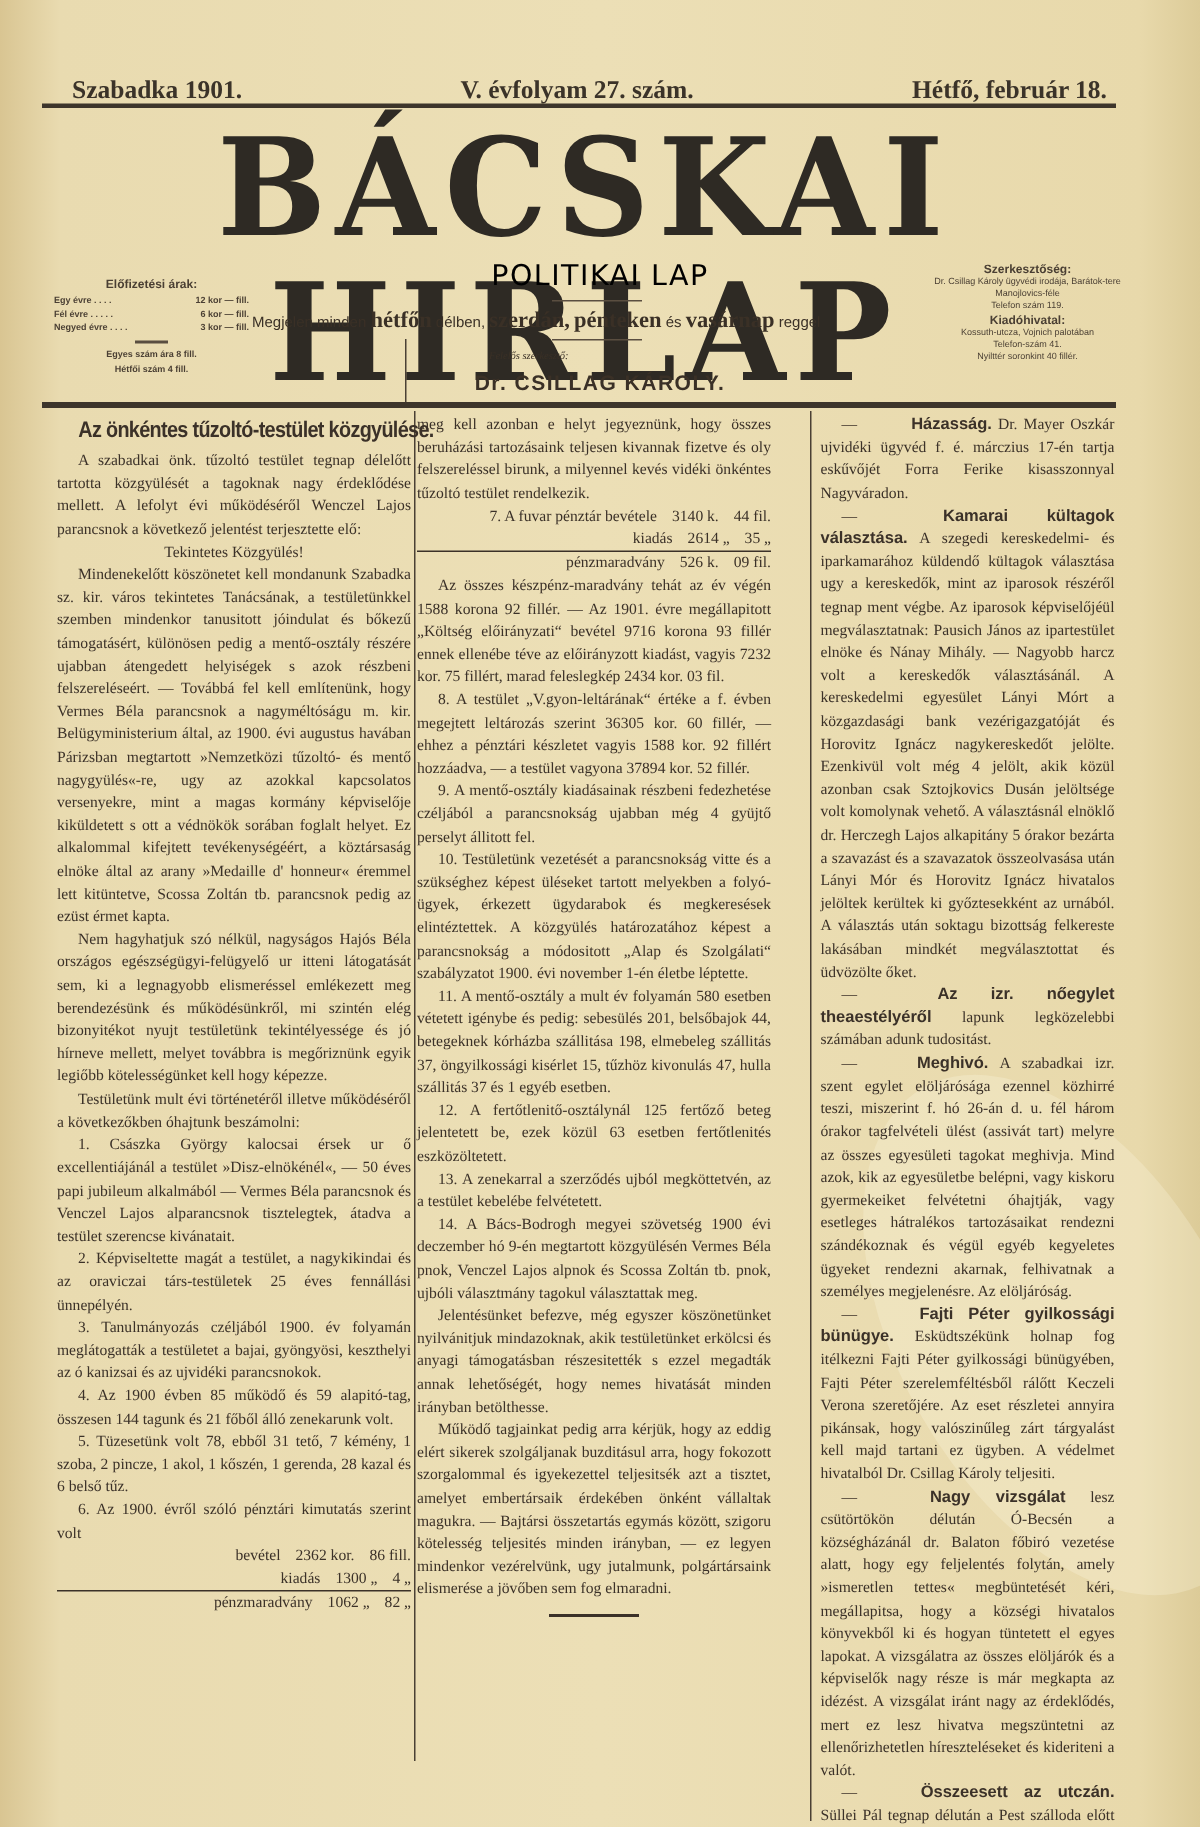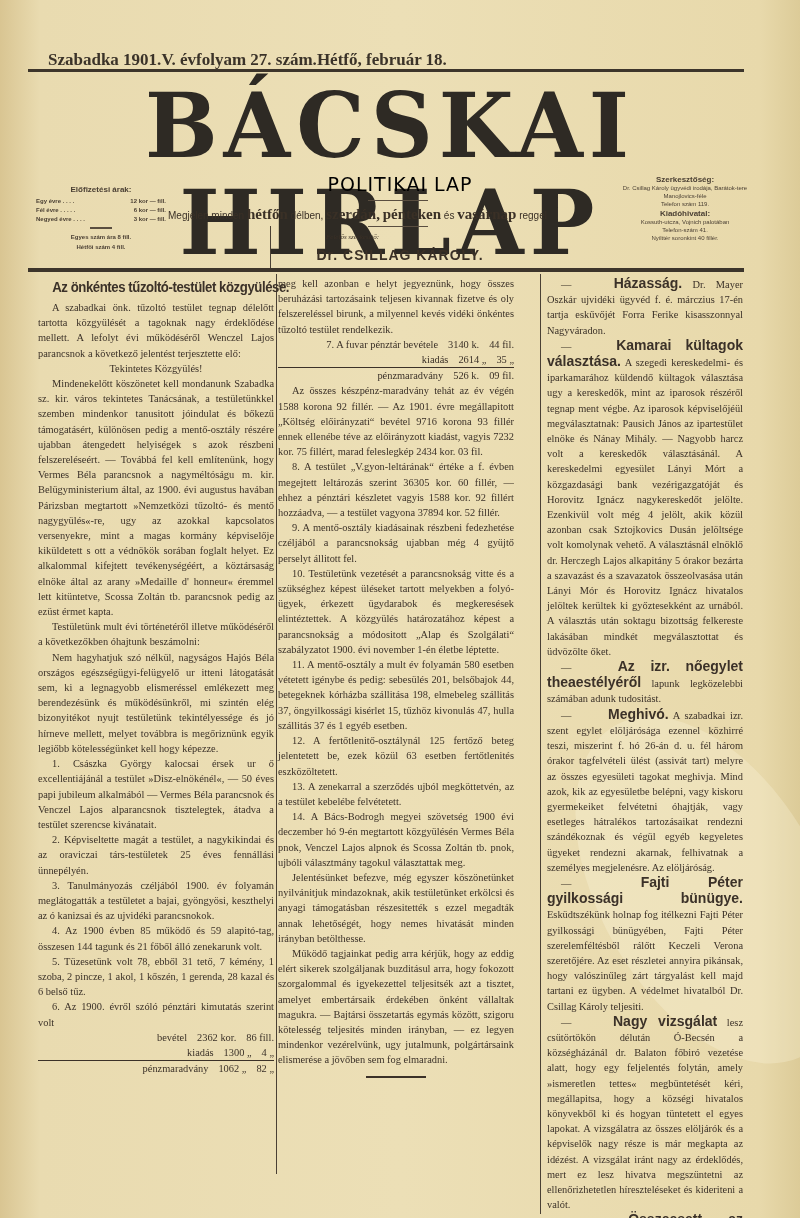--- a/index.html
+++ b/index.html
@@ -1,20 +1,20 @@
 <!DOCTYPE html>
 <html><head>
 <meta charset="utf-8">
 <style>
   html,body{margin:0;padding:0;}
   body{width:800px;height:1218px;background:#e6d6a8;overflow:hidden;position:relative;
        font-family:"Liberation Serif","DejaVu Serif",serif;color:#3a3026;}
   .paper{position:absolute;left:0;top:0;width:800px;height:1218px;
          background:linear-gradient(90deg,#d9c592 0,#e9dbb0 40px,#ecdfb6 400px,#e8d9ab 760px,#dccb98 800px);}
-  .dateline{position:absolute;left:48px;top:50px;width:690px;height:20px;display:flex;
+  .dateline{position:absolute;left:48px;top:50px;width:690px;height:20px;display:flex;justify-content:space-between;
             font-size:17px;font-weight:bold;color:#3b3329;}
   .rule-top{position:absolute;left:28px;top:69px;width:716px;height:3px;background:#3d352b;}
   .title{position:absolute;left:30px;top:80px;width:720px;height:92px;text-align:center;
          font-family:"DejaVu Serif",serif;font-weight:bold;font-size:86px;letter-spacing:6px;line-height:92px;
          color:#2e2a24;transform:scaleY(1.05);}
   .subtitle{position:absolute;left:280px;top:173px;width:240px;text-align:center;font-family:"DejaVu Sans",sans-serif;
             font-size:19px;color:#000000;letter-spacing:1px;}
   .prices{position:absolute;left:36px;top:185px;width:130px;font-family:"Liberation Sans",sans-serif;font-size:6px;color:#4a3f33;}
   .prices .ph{text-align:center;font-size:8px;font-weight:bold;margin-bottom:3px;}
   .prices .row{display:flex;justify-content:space-between;font-weight:bold;line-height:9px;}
@@ -35,21 +35,21 @@
   .col p{margin:0;text-indent:14px;}
   .col p.noind{text-indent:0;}
   .col p.center{text-align:center;text-indent:0;}
   .col1{left:38px;width:236px;}
   .col2{left:278px;width:236px;}
   .col3{left:547px;width:196px;}
   .vline{position:absolute;width:1px;background:#4a4034;}
   .art-title{font-family:"Liberation Sans",sans-serif;font-weight:bold;font-size:15px;letter-spacing:-0.5px;
              text-align:center;line-height:22px;margin-bottom:2px;transform:scaleX(0.88);transform-origin:center;white-space:nowrap;}
   .sec-title{font-family:"Liberation Sans",sans-serif;font-weight:bold;font-size:18px;text-align:center;line-height:26px;margin:4px 0 6px;}
-  .hd{font-family:"Liberation Sans",sans-serif;font-weight:bold;font-size:14px;padding-left:32px;}
+  .hd{font-family:"Liberation Sans",sans-serif;font-weight:bold;font-size:11px;padding-left:32px;}
   .acc{display:flex;justify-content:flex-end;gap:10px;white-space:nowrap;text-indent:0;}
   .acc.total{border-top:1px solid #3b3128;padding-left:24px;}
   .endrule{width:60px;height:2px;background:#3b3128;margin:8px auto;}
   .stain{position:absolute;border-radius:50%;background:rgba(255,250,230,0.25);}
 </style>
 </head>
 <body>
 
 <div class="paper"></div>
 <div class="stain" style="left:600px;top:700px;width:220px;height:380px;transform:rotate(-30deg);"></div>
@@ -111,22 +111,22 @@
 <div class="rule-mid"></div>
 
 <div class="vline" style="left:276px;top:274px;height:900px;"></div>
 <div class="vline" style="left:540px;top:274px;height:940px;"></div>
 
 <div class="col col1">
   <div class="art-title">Az önkéntes tűzoltó-testület közgyülése.</div>
   <p>A szabadkai önk. tűzoltó testület tegnap délelőtt tartotta közgyülését a tagoknak nagy érdeklődése mellett. A lefolyt évi működéséről Wenczel Lajos parancsnok a következő jelentést terjesztette elő:</p>
   <p class="center" style="font-weight:normal;">Tekintetes Közgyülés!</p>
   <p>Mindenekelőtt köszönetet kell mondanunk Szabadka sz. kir. város tekintetes Tanácsának, a testületünkkel szemben mindenkor tanusitott jóindulat és bőkezű támogatásért, különösen pedig a mentő-osztály részére ujabban átengedett helyiségek s azok részbeni felszereléseért. — Továbbá fel kell említenünk, hogy Vermes Béla parancsnok a nagyméltóságu m. kir. Belügyministerium által, az 1900. évi augustus havában Párizsban megtartott »Nemzetközi tűzoltó- és mentő nagygyülés«-re, ugy az azokkal kapcsolatos versenyekre, mint a magas kormány képviselője kiküldetett s ott a védnökök sorában foglalt helyet. Ez alkalommal kifejtett tevékenységéért, a köztársaság elnöke által az arany »Medaille d' honneur« éremmel lett kitüntetve, Scossa Zoltán tb. parancsnok pedig az ezüst érmet kapta.</p>
+  <p>Nem hagyhatjuk szó nélkül, nagyságos Hajós Béla országos egészségügyi-felügyelő ur itteni látogatását sem, ki a legnagyobb elismeréssel emlékezett meg berendezésünk és működésünkről, mi szintén elég bizonyitékot nyujt testületünk tekintélyessége és jó hírneve mellett, melyet továbbra is megőriznünk egyik legiőbb kötelességünket kell hogy képezze.</p>
   <p>Testületünk mult évi történetéről illetve működéséről a következőkben óhajtunk beszámolni:</p>
-  <p>Nem hagyhatjuk szó nélkül, nagyságos Hajós Béla országos egészségügyi-felügyelő ur itteni látogatását sem, ki a legnagyobb elismeréssel emlékezett meg berendezésünk és működésünkről, mi szintén elég bizonyitékot nyujt testületünk tekintélyessége és jó hírneve mellett, melyet továbbra is megőriznünk egyik legiőbb kötelességünket kell hogy képezze.</p>
   <p>1. Császka György kalocsai érsek ur ő excellentiájánál a testület »Disz-elnökénél«, — 50 éves papi jubileum alkalmából — Vermes Béla parancsnok és Venczel Lajos alparancsnok tisztelegtek, átadva a testület szerencse kivánatait.</p>
   <p>2. Képviseltette magát a testület, a nagykikindai és az oraviczai társ-testületek 25 éves fennállási ünnepélyén.</p>
   <p>3. Tanulmányozás czéljából 1900. év folyamán meglátogatták a testületet a bajai, gyöngyösi, keszthelyi az ó kanizsai és az ujvidéki parancsnokok.</p>
   <p>4. Az 1900 évben 85 működő és 59 alapitó-tag, összesen 144 tagunk és 21 főből álló zenekarunk volt.</p>
   <p>5. Tüzesetünk volt 78, ebből 31 tető, 7 kémény, 1 szoba, 2 pincze, 1 akol, 1 kőszén, 1 gerenda, 28 kazal és 6 belső tűz.</p>
   <p>6. Az 1900. évről szóló pénztári kimutatás szerint volt</p>
   <div class="acc">
       <span>bevétel</span>
       <span>2362 kor.</span>
       <span>86 fill.</span>

